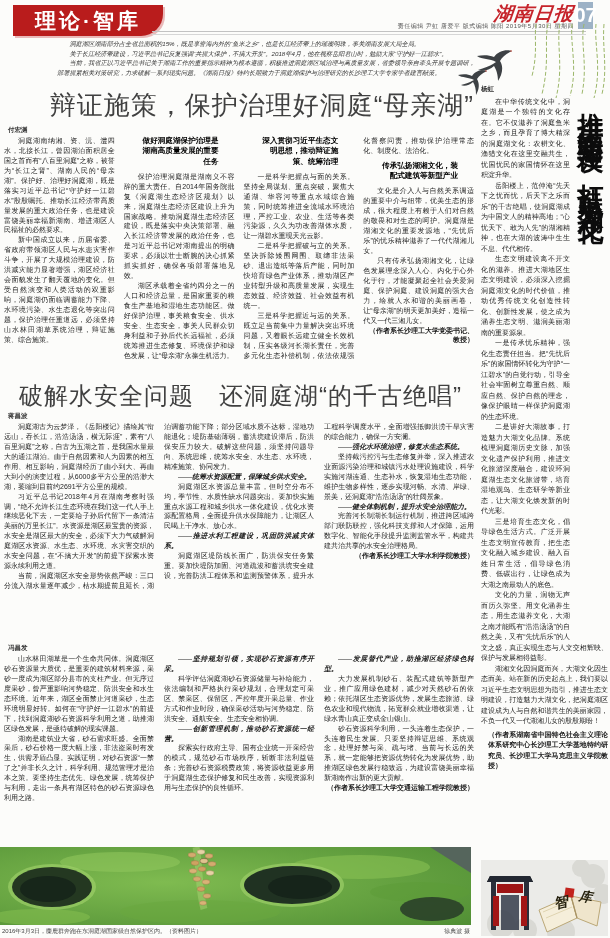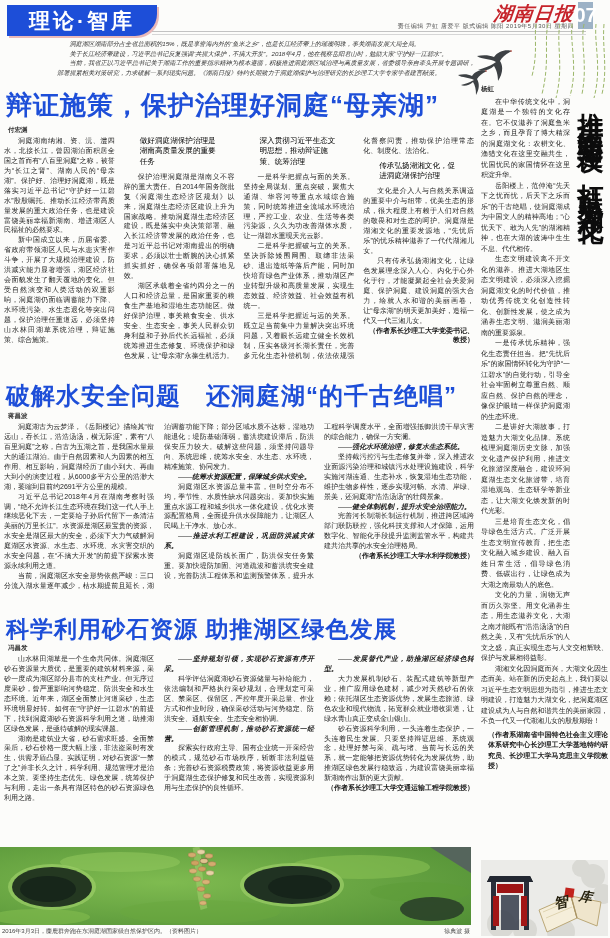--- a/index.html
+++ b/index.html
@@ -1,42 +1,42 @@
 <!DOCTYPE html>
 <html><head>
 <meta charset="utf-8">
 <style>
   html,body{margin:0;padding:0;background:#9a9a9a;}
   .page{position:relative;width:610px;height:938px;margin:0 auto;background:#fcfcfa;overflow:hidden;
         font-family:"Liberation Sans","DejaVu Sans",sans-serif;color:#1c1c1c;}
   
-  .flag{position:absolute;left:7px;top:5px;width:150px;height:31px;background:#1d4ed8;color:#fff;
+  .flag{position:absolute;left:13px;top:5px;width:150px;height:31px;background:#b91c1c;color:#fff;
         font-size:21px;font-weight:900;letter-spacing:3px;display:flex;align-items:center;
         justify-content:center;border-radius:0 0 22px 0;box-shadow:2px 2px 0 #e9b9b9;}
   .topline{position:absolute;left:152px;top:31px;width:434px;height:1px;background:#c2c2c2;}
   .topline2{position:absolute;left:152px;top:34px;width:434px;height:1px;background:#d6d6d6;}
   .masthead{position:absolute;left:494px;top:1px;color:#c6242b;font-weight:900;font-style:italic;
         font-size:19px;letter-spacing:1px;transform:skewX(-6deg);
         font-family:"DejaVu Serif","Liberation Serif",serif;}
   .pagenum{position:absolute;left:578px;top:2px;width:15px;height:27px;background:#9db2c6;color:#fff;
         font-size:20px;font-weight:bold;display:flex;align-items:center;justify-content:center;}
   .edition{position:absolute;right:36px;top:22px;font-size:6px;color:#555;letter-spacing:.5px;}
   .decor{position:absolute;left:452px;top:24px;width:156px;height:76px;}
   
   .intro{position:absolute;left:57px;top:39px;width:418px;}
   .intro .lbl{font-size:8px;font-weight:bold;color:#222;margin-bottom:1px;}
   .intro p{margin:0;font-size:6.2px;line-height:1.55;color:#333;font-style:italic;
         text-align:justify;text-indent:2em;}
   
-  .hl{position:absolute;text-align:left;font-weight:700;color:#1d4ed8;letter-spacing:1px;
+  .hl{position:absolute;text-align:right;font-weight:400;color:#404040;letter-spacing:1px;
       font-family:"Liberation Sans","DejaVu Sans",sans-serif;}
   .by{position:absolute;font-size:6.5px;font-weight:bold;color:#333;}
   .body{position:absolute;font-size:7px;line-height:1.42;text-align:justify;color:#1d1d1d;overflow:hidden;}
   .body p{margin:0;text-indent:2em;}
-  .body p.sub{text-indent:0;text-align:left;font-weight:normal;font-size:7.6px;margin:5px 16px;color:#000;line-height:1.35;}
+  .body p.sub{text-indent:0;text-align:right;font-weight:bold;font-size:7.6px;margin:5px 16px;color:#000;line-height:1.35;}
   .body p.dash{font-weight:bold;font-style:italic;}
   .body p.attr{text-indent:0;text-align:right;font-weight:bold;}
   
   .a1-hl{left:6px;top:88px;width:468px;font-size:26px;}
   .a1-by{left:8px;top:126px;}
   .a1-bd{left:4px;top:136px;width:470px;height:228px;column-count:4;column-gap:9px;}
   .a2-hl{left:6px;top:380px;width:456px;font-size:24px;}
   .a2-by{left:8px;top:412px;}
   .a2-bd{left:4px;top:422px;width:470px;height:192px;column-count:3;column-gap:10px;}
   .a3-hl{left:6px;top:614px;width:468px;font-size:23px;}
@@ -104,21 +104,21 @@
   <div class="body a1-bd">
     <p>洞庭湖南纳湘、资、沅、澧四水，北接长江，曾因湖泊面积居全国之首而有“八百里洞庭”之称，被誉为“长江之肾”、湖南人民的“母亲湖”。保护好、治理好洞庭湖，既是落实习近平总书记“守护好一江碧水”殷殷嘱托、推动长江经济带高质量发展的重大政治任务，也是建设富饶美丽幸福新湖南、增进湖区人民福祉的必然要求。</p>
     <p>新中国成立以来，历届省委、省政府带领湖区人民与水患灾害作斗争，开展了大规模治理建设，防洪减灾能力显著增强，湖区经济社会面貌发生了翻天覆地的变化。但受自然演变和人类活动的双重影响，洞庭湖仍面临调蓄能力下降、水环境污染、水生态退化等突出问题，保护治理任重道远，必须坚持山水林田湖草系统治理，辩证施策、综合施策。</p>
     <p class="sub">做好洞庭湖保护治理是湖南高质量发展的重要任务</p>
     <p>保护治理洞庭湖是湖南义不容辞的重大责任。自2014年国务院批复《洞庭湖生态经济区规划》以来，洞庭湖生态经济区建设上升为国家战略。推动洞庭湖生态经济区建设，既是落实中央决策部署、融入长江经济带发展的政治任务，也是习近平总书记对湖南提出的明确要求，必须以壮士断腕的决心抓紧抓实抓好，确保各项部署落地见效。</p>
     <p>湖区承载着全省约四分之一的人口和经济总量，是国家重要的粮食生产基地和湿地生态功能区。做好保护治理，事关粮食安全、供水安全、生态安全，事关人民群众切身利益和子孙后代长远福祉，必须统筹推进生态修复、环境保护和绿色发展，让“母亲湖”永葆生机活力。</p>
     <p class="sub">深入贯彻习近平生态文明思想，推动辩证施策、统筹治理</p>
     <p>一是科学把握点与面的关系。坚持全局谋划、重点突破，聚焦大通湖、华容河等重点水域综合施策，同时统筹推进全流域水环境治理，严控工业、农业、生活等各类污染源，久久为功改善湖体水质，让一湖碧水重现天光云影。</p>
     <p>二是科学把握破与立的关系。坚决拆除矮围网围、取缔非法采砂、退出造纸等落后产能，同时加快培育绿色产业体系，推动湖区产业转型升级和高质量发展，实现生态效益、经济效益、社会效益有机统一。</p>
     <p>三是科学把握近与远的关系。既立足当前集中力量解决突出环境问题，又着眼长远建立健全长效机制，压实各级河长湖长责任，完善多元化生态补偿机制，依法依规强化督察问责，推动保护治理常态化、制度化、法治化。</p>
-    <p class="sub">传承弘扬湖湘文化，促进洞庭湖保护治理</p>
+    <p class="sub">传承弘扬湖湘文化，装配式建筑等新型产业</p>
     <p>文化是介入人与自然关系调适的重要中介与纽带，优美生态的形成，很大程度上有赖于人们对自然的敬畏和对生态的呵护。洞庭湖是湖湘文化的重要发源地，“先忧后乐”的忧乐精神滋养了一代代湖湘儿女。</p>
     <p>只有传承弘扬湖湘文化，让绿色发展理念深入人心、内化于心外化于行，才能凝聚起全社会关爱洞庭、保护洞庭、建设洞庭的强大合力，绘就人水和谐的美丽画卷，让“母亲湖”的明天更加美好，造福一代又一代三湘儿女。</p>
     <p class="attr">（作者系长沙理工大学党委书记、教授）</p>
   </div>
 
   <div class="hl a2-hl">破解水安全问题　还洞庭湖“的千古绝唱”</div>
   <div class="by a2-by">蒋昌波</div>
   <div class="body a2-bd">
     <p>洞庭湖古为云梦泽，《岳阳楼记》描绘其“衔远山，吞长江，浩浩汤汤，横无际涯”，素有“八百里洞庭”之称，自古为五湖之首，是我国水量最大的通江湖泊。由于自然因素和人为因素的相互作用、相互影响，洞庭湖经历了由小到大、再由大到小的演变过程，从6000多平方公里的浩渺大湖，萎缩到目前约2691平方公里的规模。</p>
     <p>习近平总书记2018年4月在湖南考察时强调，“绝不允许长江生态环境在我们这一代人手上继续恶化下去，一定要给子孙后代留下一条清洁美丽的万里长江”。水资源是湖区最宝贵的资源，水安全是湖区最大的安全，必须下大力气破解洞庭湖区水资源、水生态、水环境、水灾害交织的水安全问题，在“不搞大开发”的前提下探索水资源永续利用之道。</p>
@@ -127,21 +127,20 @@
     <p>洞庭湖区水资源总量丰富，但时空分布不均，季节性、水质性缺水问题突出。要加快实施重点水源工程和城乡供水一体化建设，优化水资源配置格局，全面提升供水保障能力，让湖区人民喝上干净水、放心水。</p>
     <p class="dash">——推进水利工程建设，巩固防洪减灾体系。</p>
     <p>洞庭湖区堤防线长面广，防洪保安任务繁重。要加快堤防加固、河道疏浚和蓄洪垸安全建设，完善防洪工程体系和监测预警体系，提升水工程科学调度水平，全面增强抵御洪涝干旱灾害的综合能力，确保一方安澜。</p>
     <p class="dash">——强化水环境治理，修复水生态系统。</p>
     <p>坚持截污控污与生态修复并举，深入推进农业面源污染治理和城镇污水处理设施建设，科学实施河湖连通、生态补水，恢复湿地生态功能，维护生物多样性，逐步实现河畅、水清、岸绿、景美，还洞庭湖“浩浩汤汤”的壮阔景象。</p>
     <p class="dash">——健全体制机制，提升水安全治理能力。</p>
     <p>完善河长制湖长制运行机制，推进跨区域跨部门联防联控，强化科技支撑和人才保障，运用数字化、智能化手段提升监测监管水平，构建共建共治共享的水安全治理格局。</p>
     <p class="attr">（作者系长沙理工大学水利学院教授）</p>
   </div>
 
-  <div class="hl a3-hl">科学利用砂石资源  助推湖区绿色发展</div>
   <div class="by a3-by">冯昌发</div>
   <div class="body a3-bd">
     <p>山水林田湖草是一个生命共同体。洞庭湖区砂石资源量大质优，是重要的建筑材料来源，采砂一度成为湖区部分县市的支柱产业。但无序过度采砂，曾严重影响河势稳定、防洪安全和水生态环境。近年来，湖区全面禁止河道采砂，生态环境明显好转。如何在“守护好一江碧水”的前提下，找到洞庭湖砂石资源科学利用之道，助推湖区绿色发展，是亟待破解的现实课题。</p>
     <p>湖南是建筑业大省，砂石需求旺盛。全面禁采后，砂石价格一度大幅上涨，非法盗采时有发生，供需矛盾凸显。实践证明，对砂石资源“一禁了之”并非长久之计，科学利用、规范管理才是治本之策。要坚持生态优先、绿色发展，统筹保护与利用，走出一条具有湖区特色的砂石资源绿色利用之路。</p>
     <p class="dash">——坚持规划引领，实现砂石资源有序开采。</p>
     <p>科学评估洞庭湖砂石资源储量与补给能力，依法编制和严格执行采砂规划，合理划定可采区、禁采区、保留区，严控年度开采总量、作业方式和作业时段，确保采砂活动与河势稳定、防洪安全、通航安全、生态安全相协调。</p>
     <p class="dash">——创新管理机制，推动砂石资源统一经营。</p>
     <p>探索实行政府主导、国有企业统一开采经营的模式，规范砂石市场秩序，斩断非法利益链条；完善砂石资源税费政策，将资源收益更多用于洞庭湖生态保护修复和民生改善，实现资源利用与生态保护的良性循环。</p>
     <p class="dash">——发展替代产业，助推湖区经济绿色转型。</p>
     <p>大力发展机制砂石、装配式建筑等新型产业，推广应用绿色建材，减少对天然砂石的依赖；依托湖区生态资源优势，发展生态旅游、绿色农业和现代物流，拓宽群众就业增收渠道，让绿水青山真正变成金山银山。</p>

